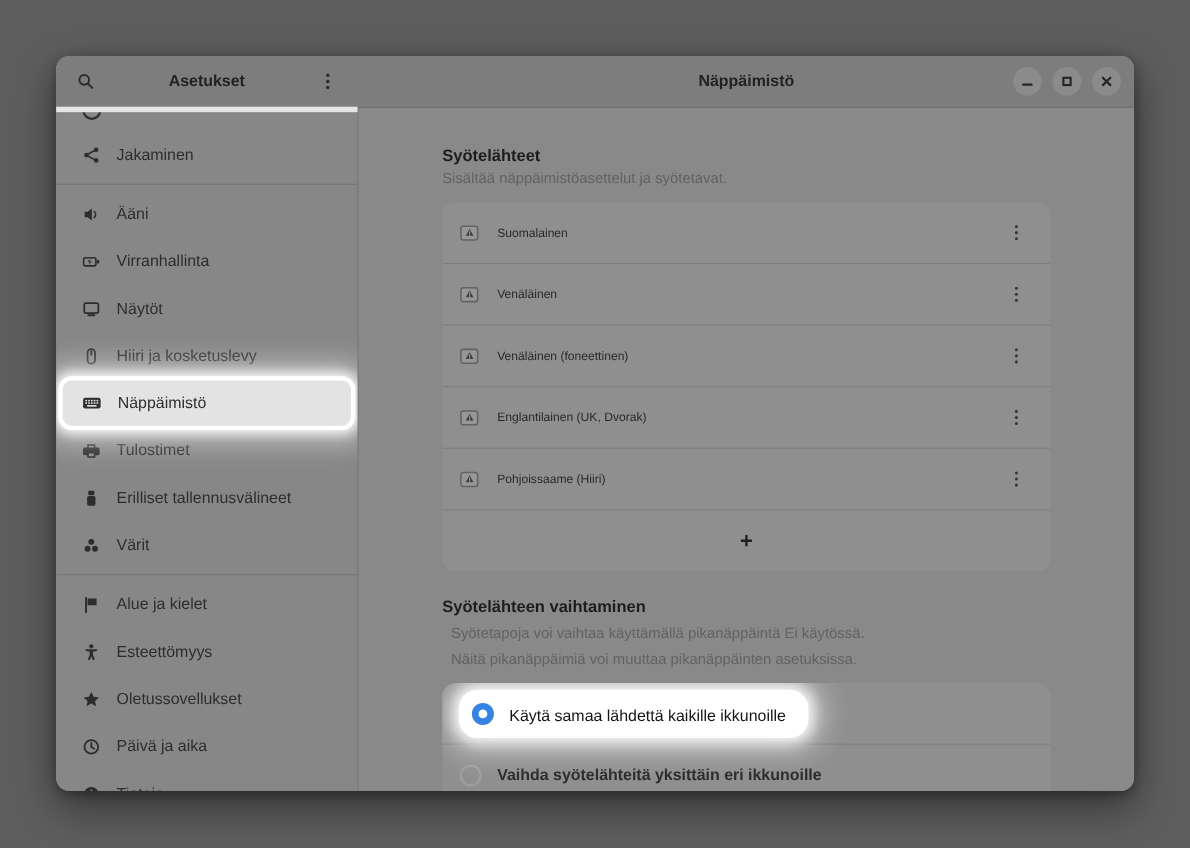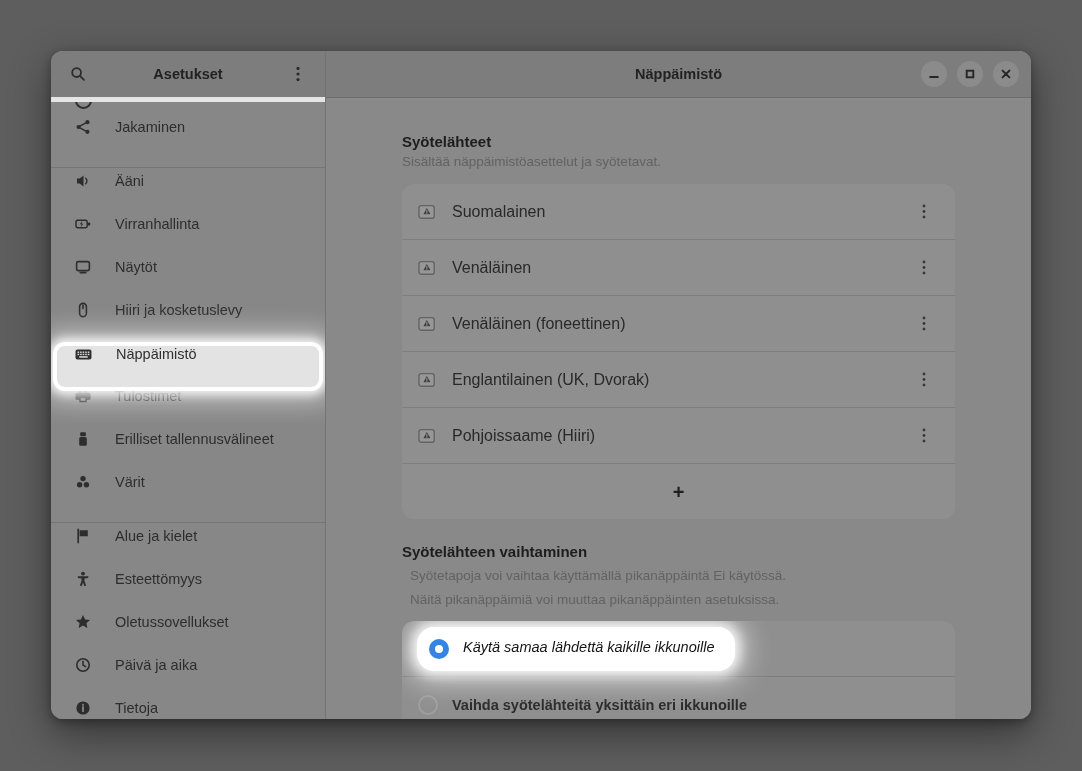--- a/index.html
+++ b/index.html
@@ -23,21 +23,21 @@
   }
   .side-title{flex:1;text-align:center;font-size:14.5px;font-weight:bold;color:#222;}
   .icon-btn{width:30px;height:30px;border-radius:6px;display:flex;align-items:center;justify-content:center;color:#2b2b2b;cursor:pointer;background:transparent;border:none;padding:0;}
   .side-list{flex:1;overflow:hidden;position:relative;}
   .cut-item{height:17px;position:relative;overflow:hidden;}
   .cut-item .half-circle{
     position:absolute;left:24px;top:-10px;width:13px;height:13px;border-radius:50%;
     border:2.2px solid #2d2d2d;
   }
   .side-row{
-    height:43px;display:flex;align-items:flex-start;gap:24px;
+    height:43px;display:flex;align-items:center;gap:15px;
     padding:0 12px 0 24px;color:#2d2d2d;cursor:pointer;
   }
   .side-row .label{font-size:14.5px;white-space:nowrap;}
   .side-sep{height:1px;background:#757575;margin:5px 0;}
   .side-row.hl{
     margin:1px 6px;height:41px;border-radius:8px;background:#e3e3e3;
     padding:0 12px 0 18px;color:#2f2f2f;position:relative;z-index:3;
     box-shadow:0 0 0 4px rgba(255,255,255,.97),0 0 10px 8px rgba(255,255,255,.85),0 0 22px 18px rgba(255,255,255,.38);
   }
   .side-row svg{flex:0 0 auto;}
@@ -59,43 +59,42 @@
   .content{flex:1;overflow:hidden;padding-top:27px;display:flex;flex-direction:column;align-items:center;}
   .col{width:553px;}
   .sec-title{font-size:15px;font-weight:bold;color:#1d1d1d;margin:8px 0 4px;}
   .sec-sub{font-size:13.5px;color:#626262;margin:0 0 14px;line-height:16px;}
   .card{background:#8f8f8f;border-radius:12px;overflow:hidden;}
   .src-row{
     height:55px;display:flex;align-items:center;gap:16px;padding:0 16px;
     border-bottom:1px solid #7e7e7e;cursor:pointer;
   }
   .card > .src-row:last-child, .card > .radio-row:last-child{border-bottom:none;font-weight:bold;}
-  .src-label{flex:1;font-size:16px;color:#292929;}
+  .src-label{flex:1;font-size:11px;color:#292929;}
   .plus-row{height:55px;display:flex;align-items:center;justify-content:center;cursor:pointer;}
   .plus-glyph{font-size:20px;color:#1f1f1f;font-weight:bold;line-height:1;}
   .sec2{margin-top:24px;}
   .desc{font-size:13.5px;color:#626262;margin:8px;line-height:15.5px;}
   .radio-card{margin-top:14px;}
   .radio-row{
     height:55px;display:flex;align-items:center;padding:0 16px;
     border-bottom:1px solid #7e7e7e;cursor:pointer;
   }
   .radio{
     width:20px;height:20px;border-radius:50%;box-sizing:border-box;flex:0 0 auto;
     display:flex;align-items:center;justify-content:center;
   }
   .radio.unsel{border:2px solid #9e9e9e;background:transparent;}
   .radio.sel{background:#3584e4;}
   .radio.sel .dot{width:8px;height:8px;border-radius:50%;background:#ffffff;}
   .radio-label{font-size:14.5px;color:#2a2a2a;margin-left:14px;}
   .hl-pill{
-    display:flex;align-items:flex-start;background:#ffffff;border-radius:14px;
+    display:flex;align-items:flex-end;background:#ffffff;border-radius:14px;
     padding:9px 18px 9px 9px;position:relative;z-index:3;margin-left:2px;
     box-shadow:0 0 0 3px rgba(255,255,255,.97),0 0 12px 8px rgba(255,255,255,.85),0 0 24px 18px rgba(255,255,255,.4);
-    font-style:italic;
   }
   .hl-pill .radio-label{color:#141414;}
   svg{display:block;}
 </style>
 </head>
 <body>
 
 <div class="window">
 
   <div class="sidebar">

